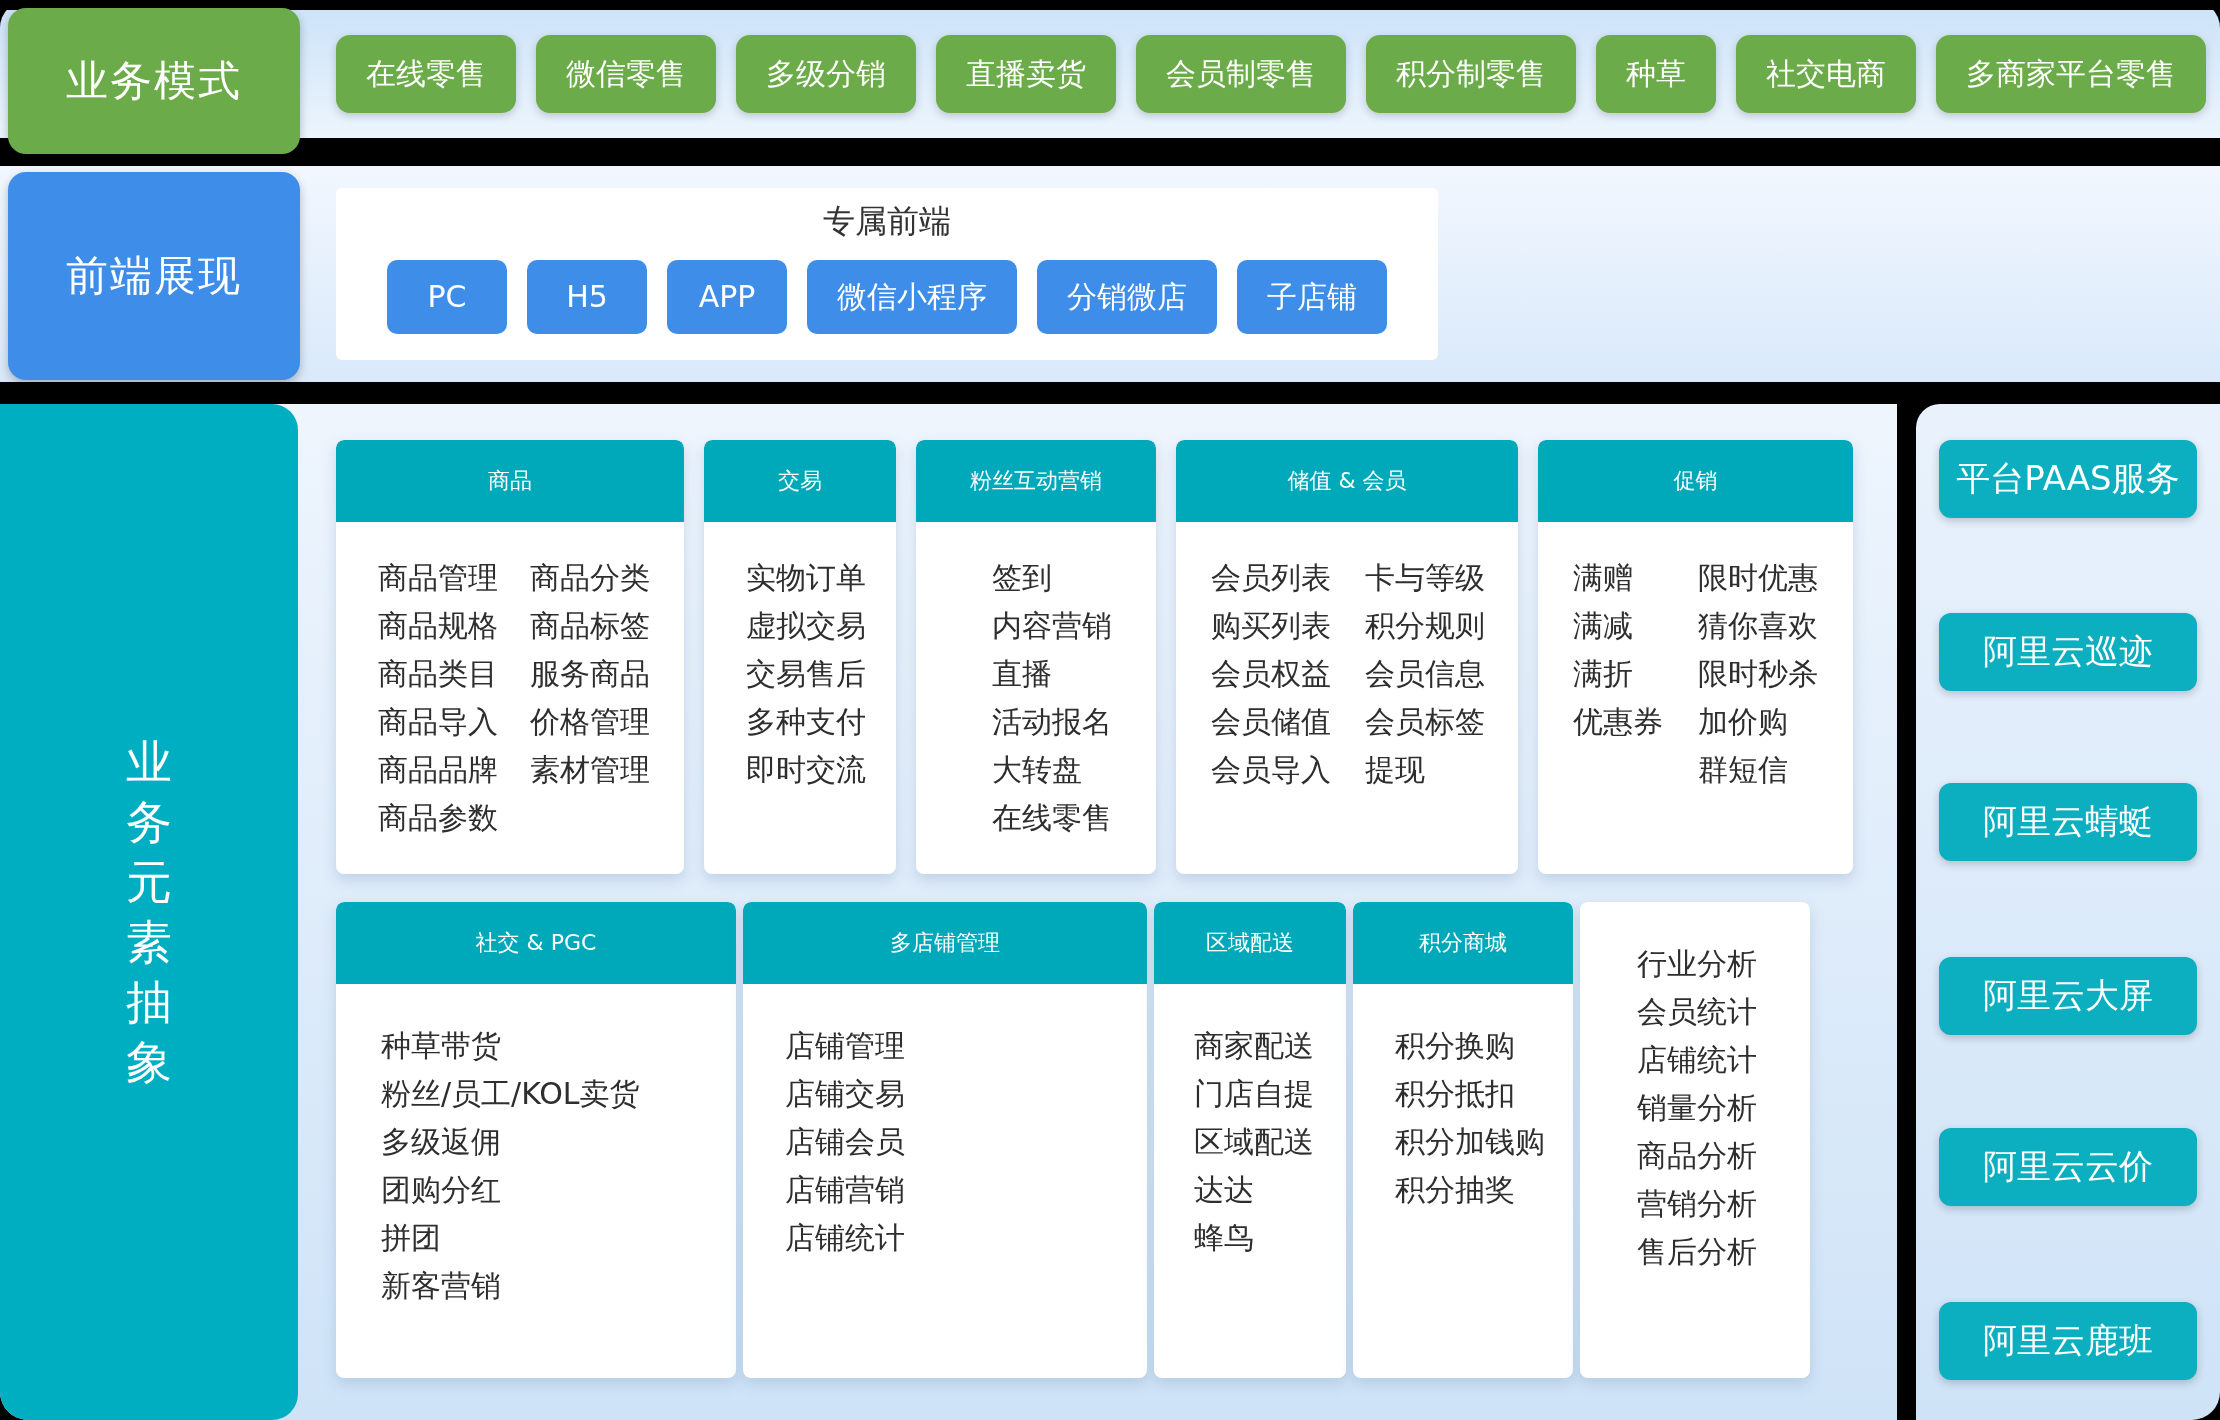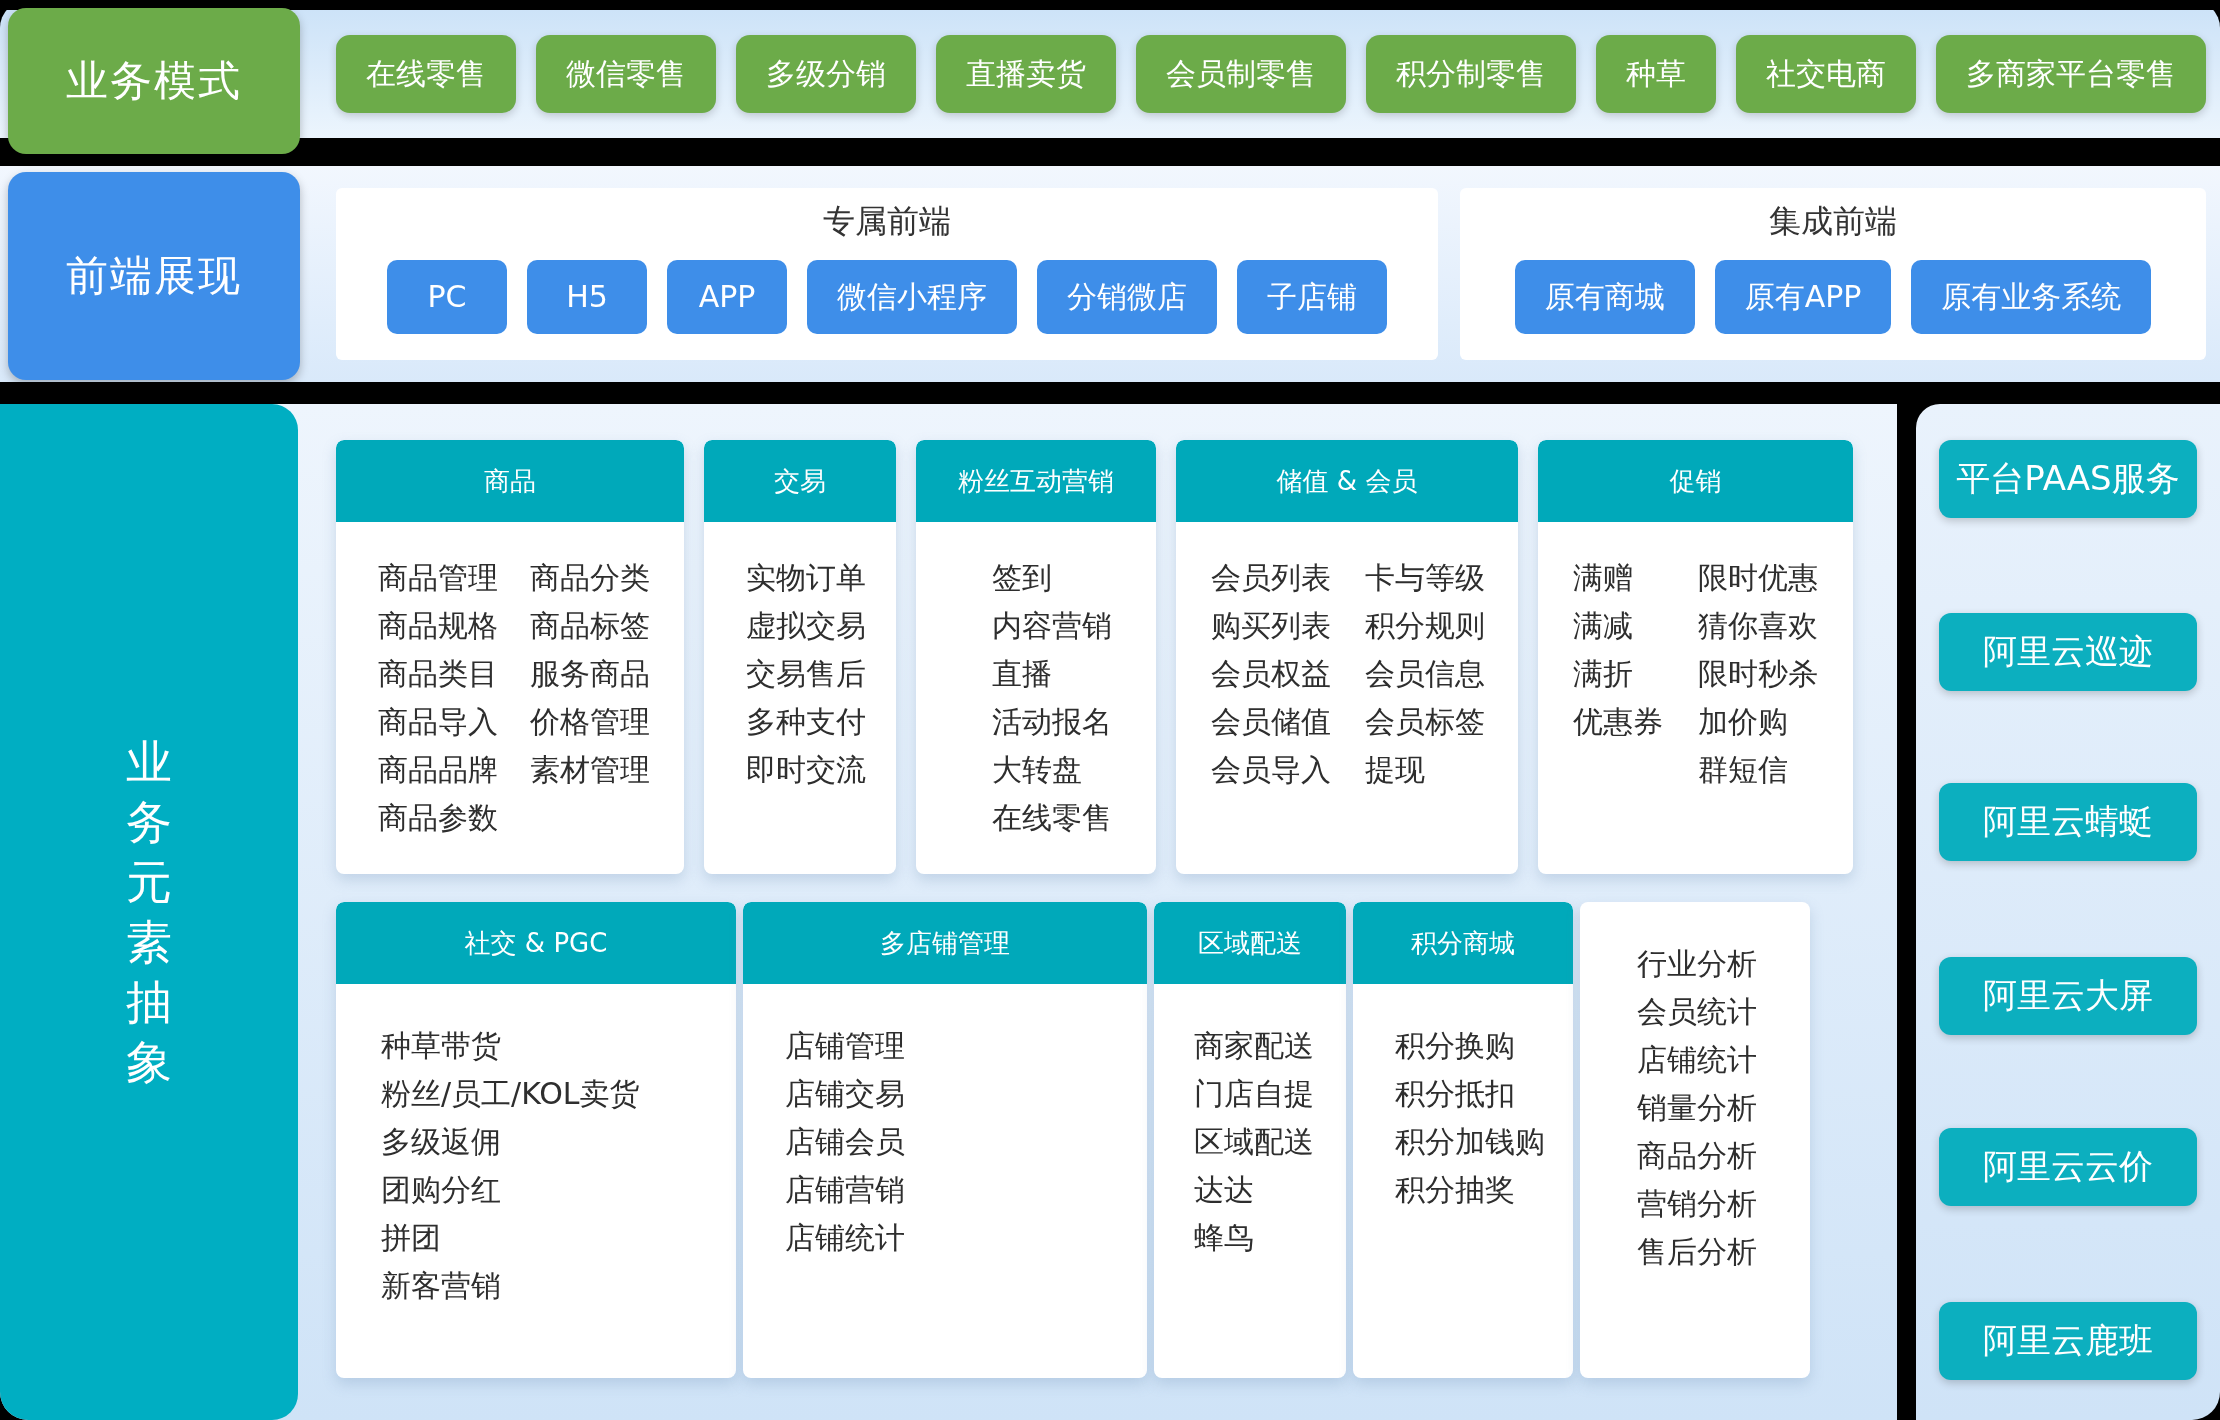--- a/index.html
+++ b/index.html
@@ -57,21 +57,21 @@
   }
   .cards{position:absolute;left:336px;display:flex;}
   .cards.r1{top:36px;gap:20px;height:434px;}
   .cards.r2{top:498px;gap:7px;height:476px;}
   .card{
     background:#fff;border-radius:8px;display:flex;flex-direction:column;
     box-shadow:0 6px 14px rgba(110,145,180,.28);overflow:hidden;
   }
   .card-h{
     flex:0 0 82px;background:#00A9BA;border-radius:8px 8px 0 0;color:#fff;
-    font-size:26px;display:flex;align-items:center;justify-content:center;
+    font-size:22px;display:flex;align-items:center;justify-content:center;
     white-space:nowrap;
   }
   .card-b{display:flex;padding-top:32px;font-size:30px;color:#2e2e2e;box-sizing:border-box;}
   .r2 .card-b{padding-top:38px;}
   .item{line-height:48px;white-space:nowrap;}
   
   .sidebar{
     position:absolute;left:1916px;top:404px;width:304px;height:1016px;
     background:linear-gradient(180deg,#e9f2fc 0%,#cfe3f7 100%);
     border-radius:24px 0 0 0;
@@ -112,28 +112,20 @@
       <div class="panel-title">专属前端</div>
       <div class="btn-row" id="fe0">
           <div class="blue-btn">PC</div>
           <div class="blue-btn">H5</div>
           <div class="blue-btn">APP</div>
           <div class="blue-btn">微信小程序</div>
           <div class="blue-btn">分销微店</div>
           <div class="blue-btn">子店铺</div>
         </div>
     </div>
-    <div class="panel p2">
-      <div class="panel-title">集成前端</div>
-      <div class="btn-row" id="fe1">
-          <div class="blue-btn">原有商城</div>
-          <div class="blue-btn">原有APP</div>
-          <div class="blue-btn">原有业务系统</div>
-        </div>
-    </div>
   </section>
   <div class="label blue">前端展现</div>
 
   <section class="main">
     <div class="cards r1" id="cards1">
         <div class="card" style="width: 348px;">
           <div class="card-h">商品</div>
           <div class="card-b" style="padding-left: 42px;">
             <div class="col" style="width: 152px;">
               <div class="item">商品管理</div>

